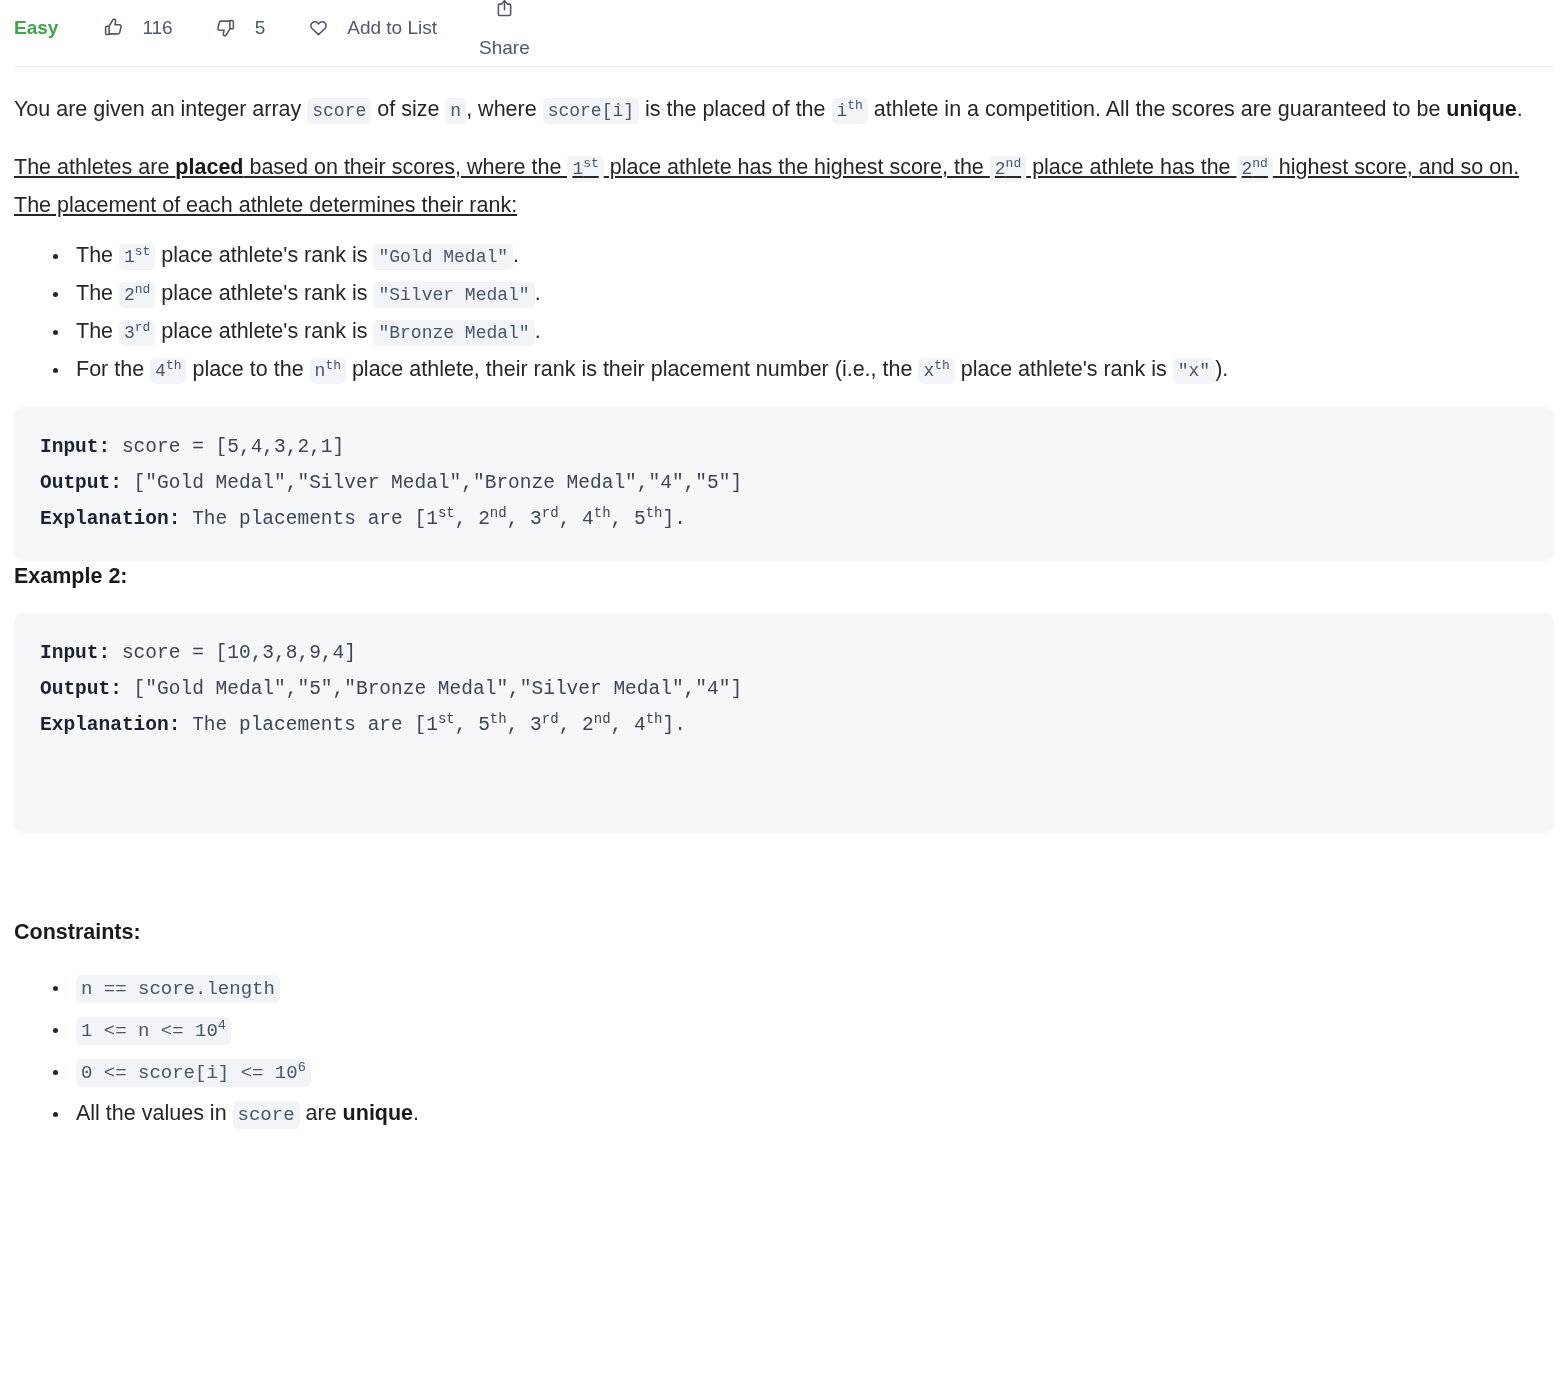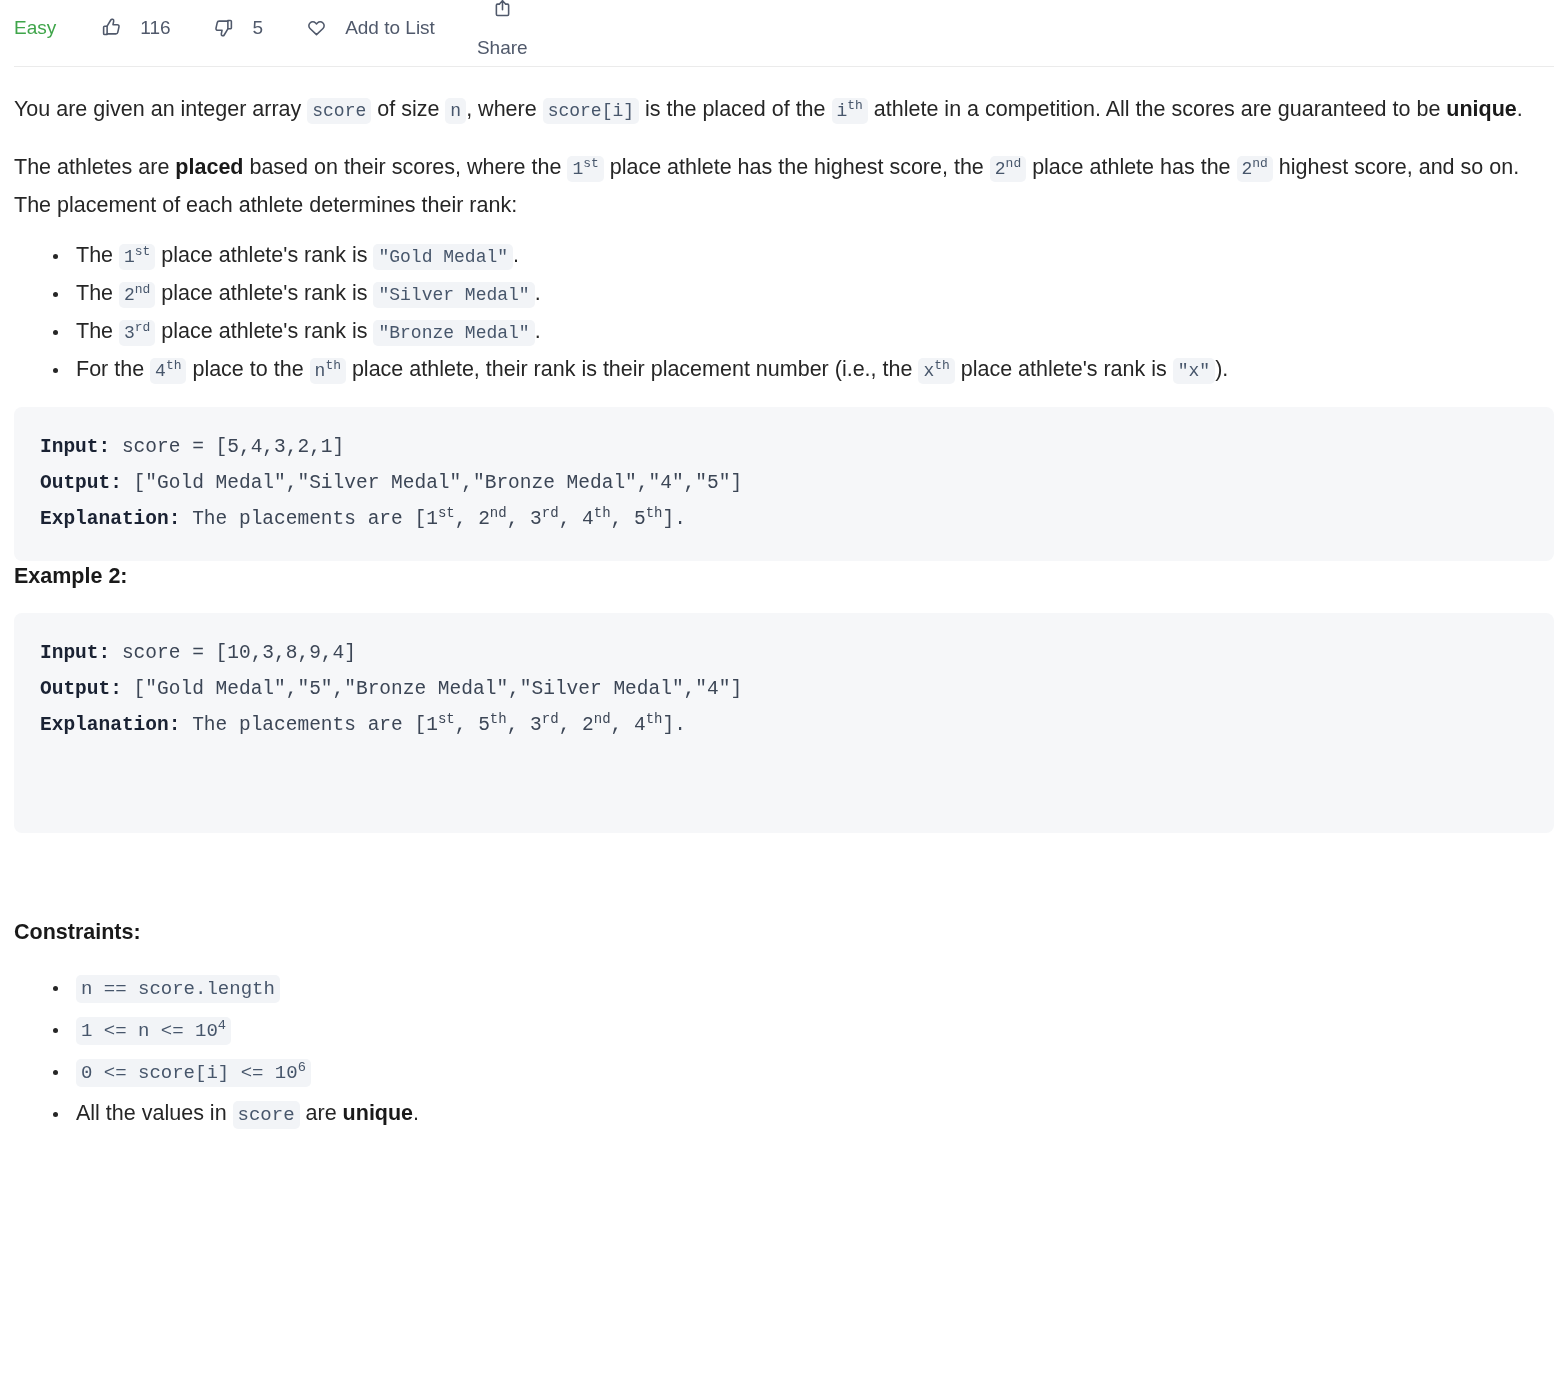--- a/index.html
+++ b/index.html
@@ -34,20 +34,21 @@
     align-items: center;
     gap: 0px;
     margin-top: 10px;
     height: 34px;
   }
   .difficulty {
     font-size: 19px;
     color: #3fa54a;
     margin-right: 44px;
     line-height: 1;
+    font-weight: bold;
   }
   .meta-item {
     display: flex;
     align-items: center;
     gap: 18px;
     color: #50596b;
     font-size: 19px;
     line-height: 1;
     margin-right: 42px;
     cursor: pointer;
@@ -70,21 +71,21 @@
   
   .content {
     padding-top: 24px;
     font-size: 21.5px;
     line-height: 36px;
     color: #262626;
   }
   .content p {
     margin: 0 0 20px 0;
   }
-  .content p.tight { margin-bottom: 14px; }
+  .content p.tight { margin-bottom: 14px; text-decoration: underline; }
   .content ul {
     margin: 0 0 18px 0;
     padding-left: 56px;
     list-style: disc;
   }
   .content ul li {
     margin: 0;
     padding-left: 6px;
     line-height: 36px;
   }

